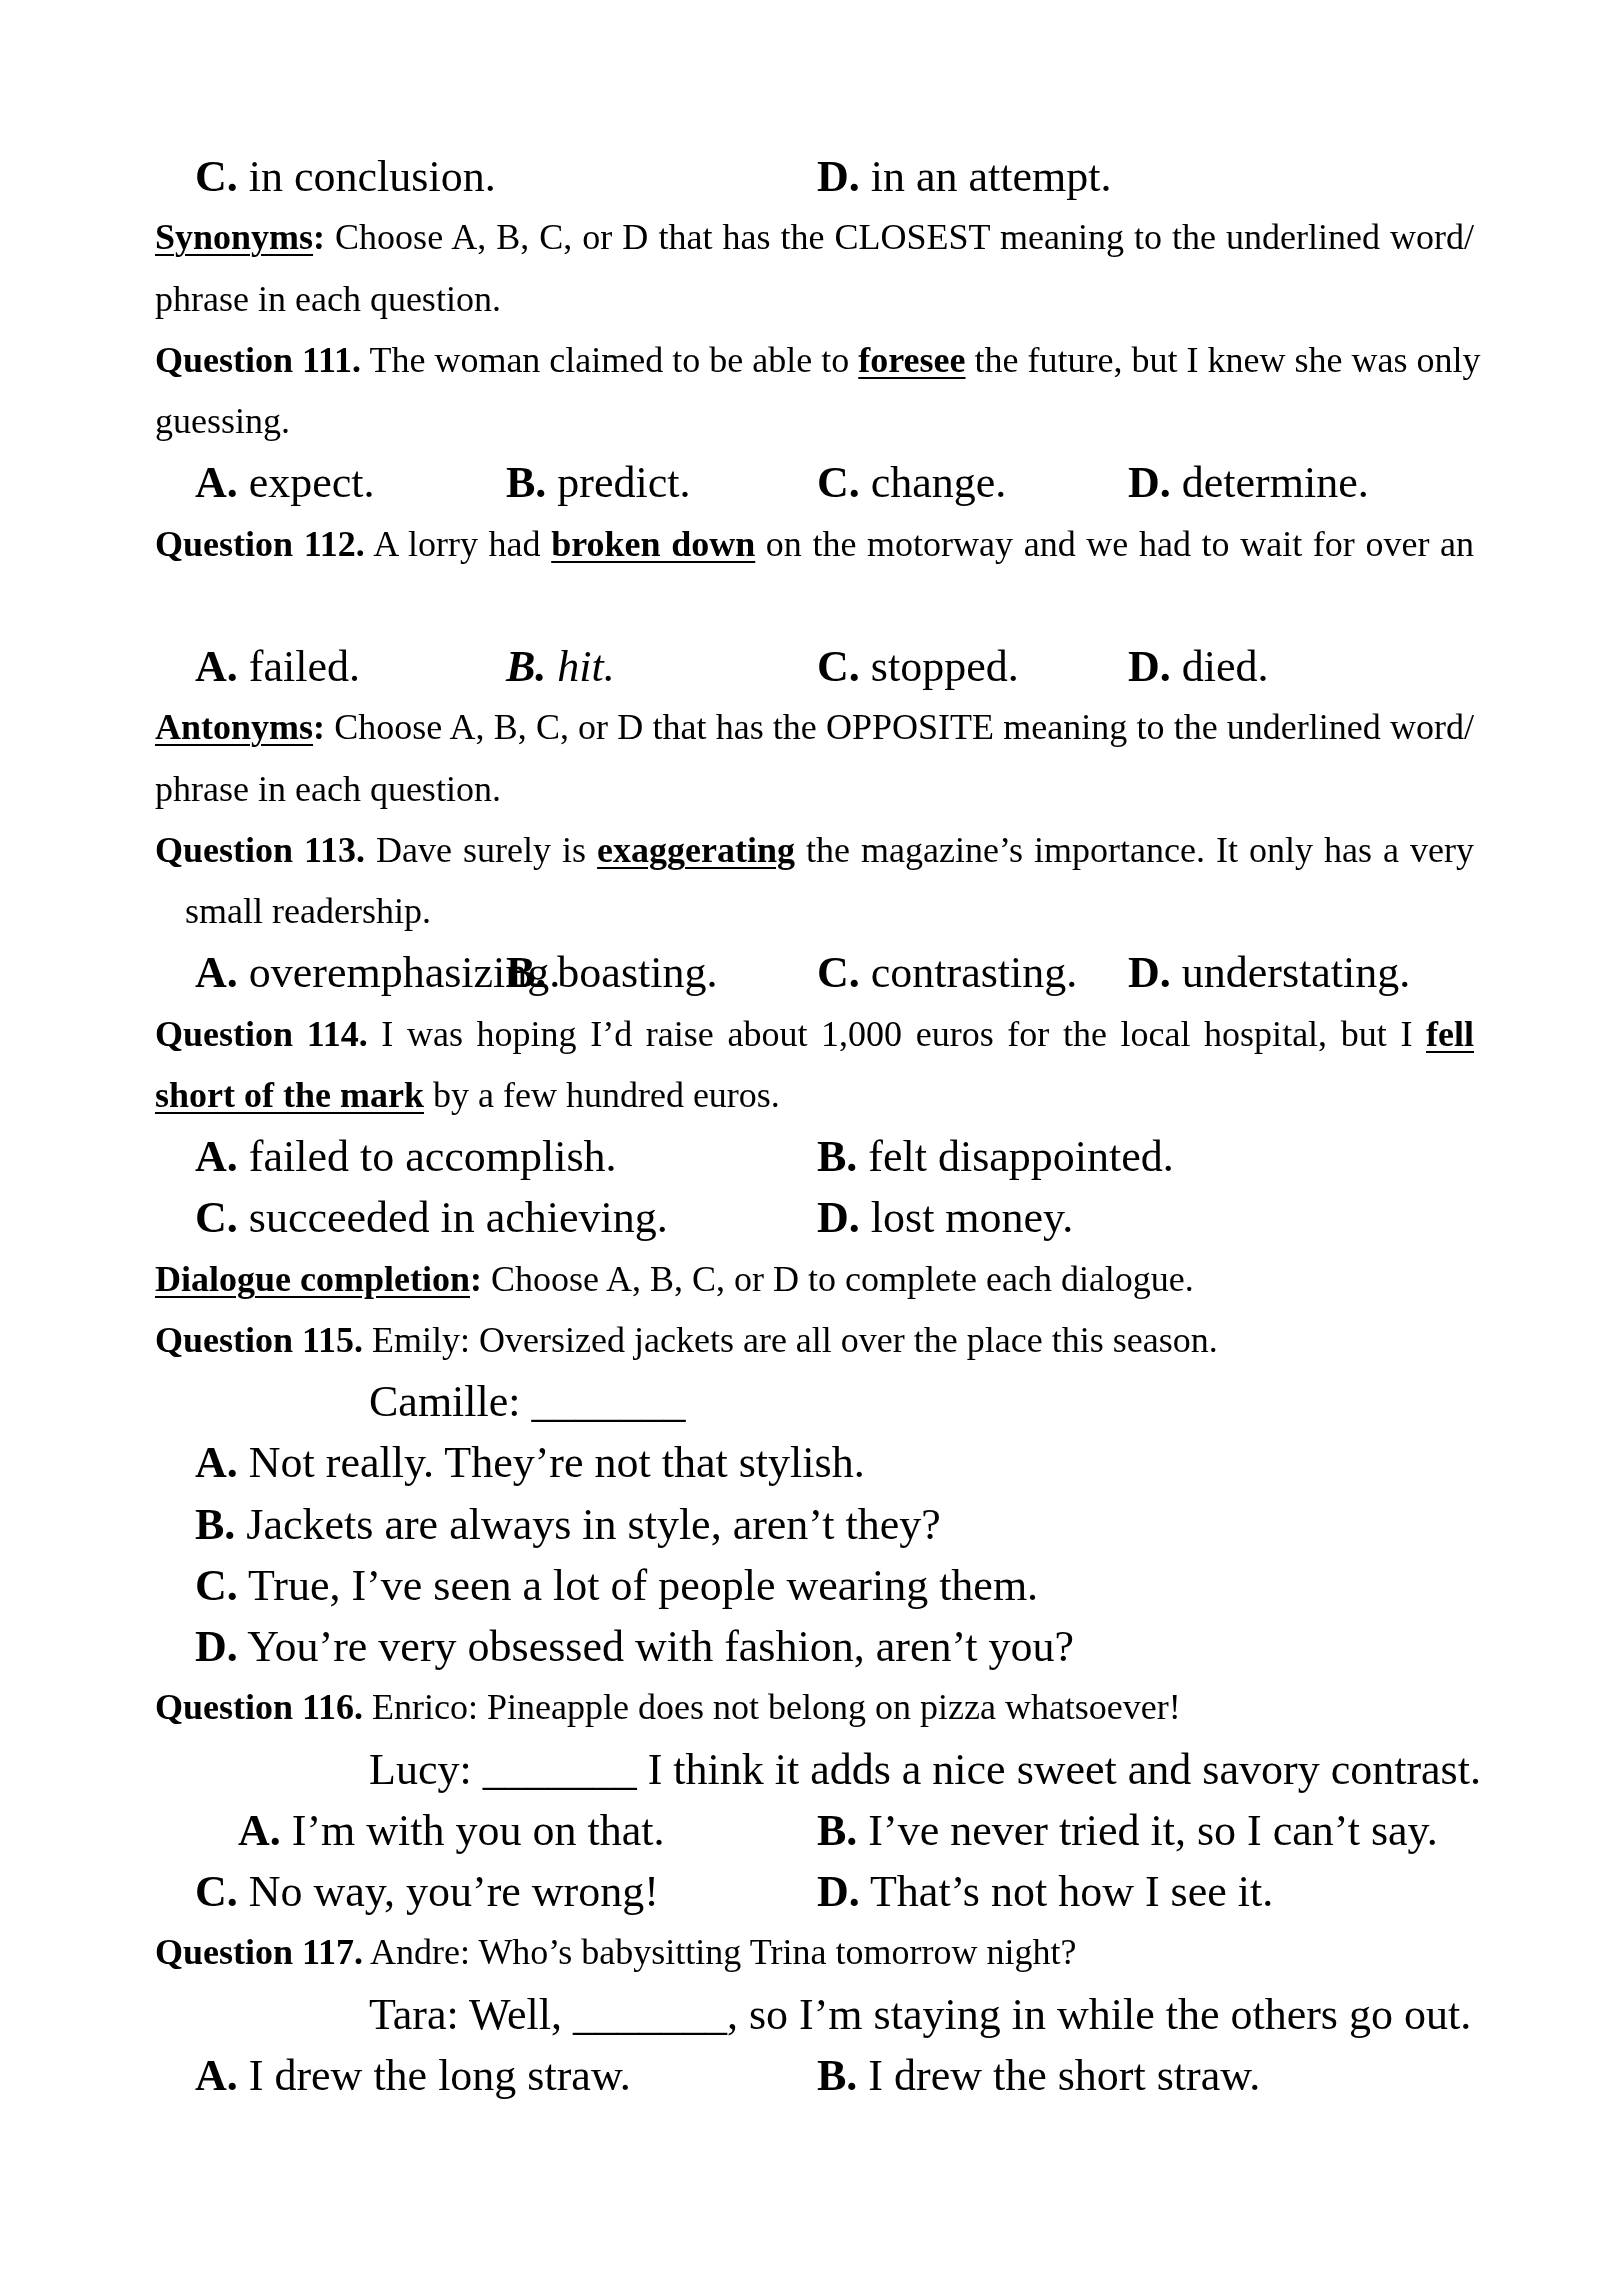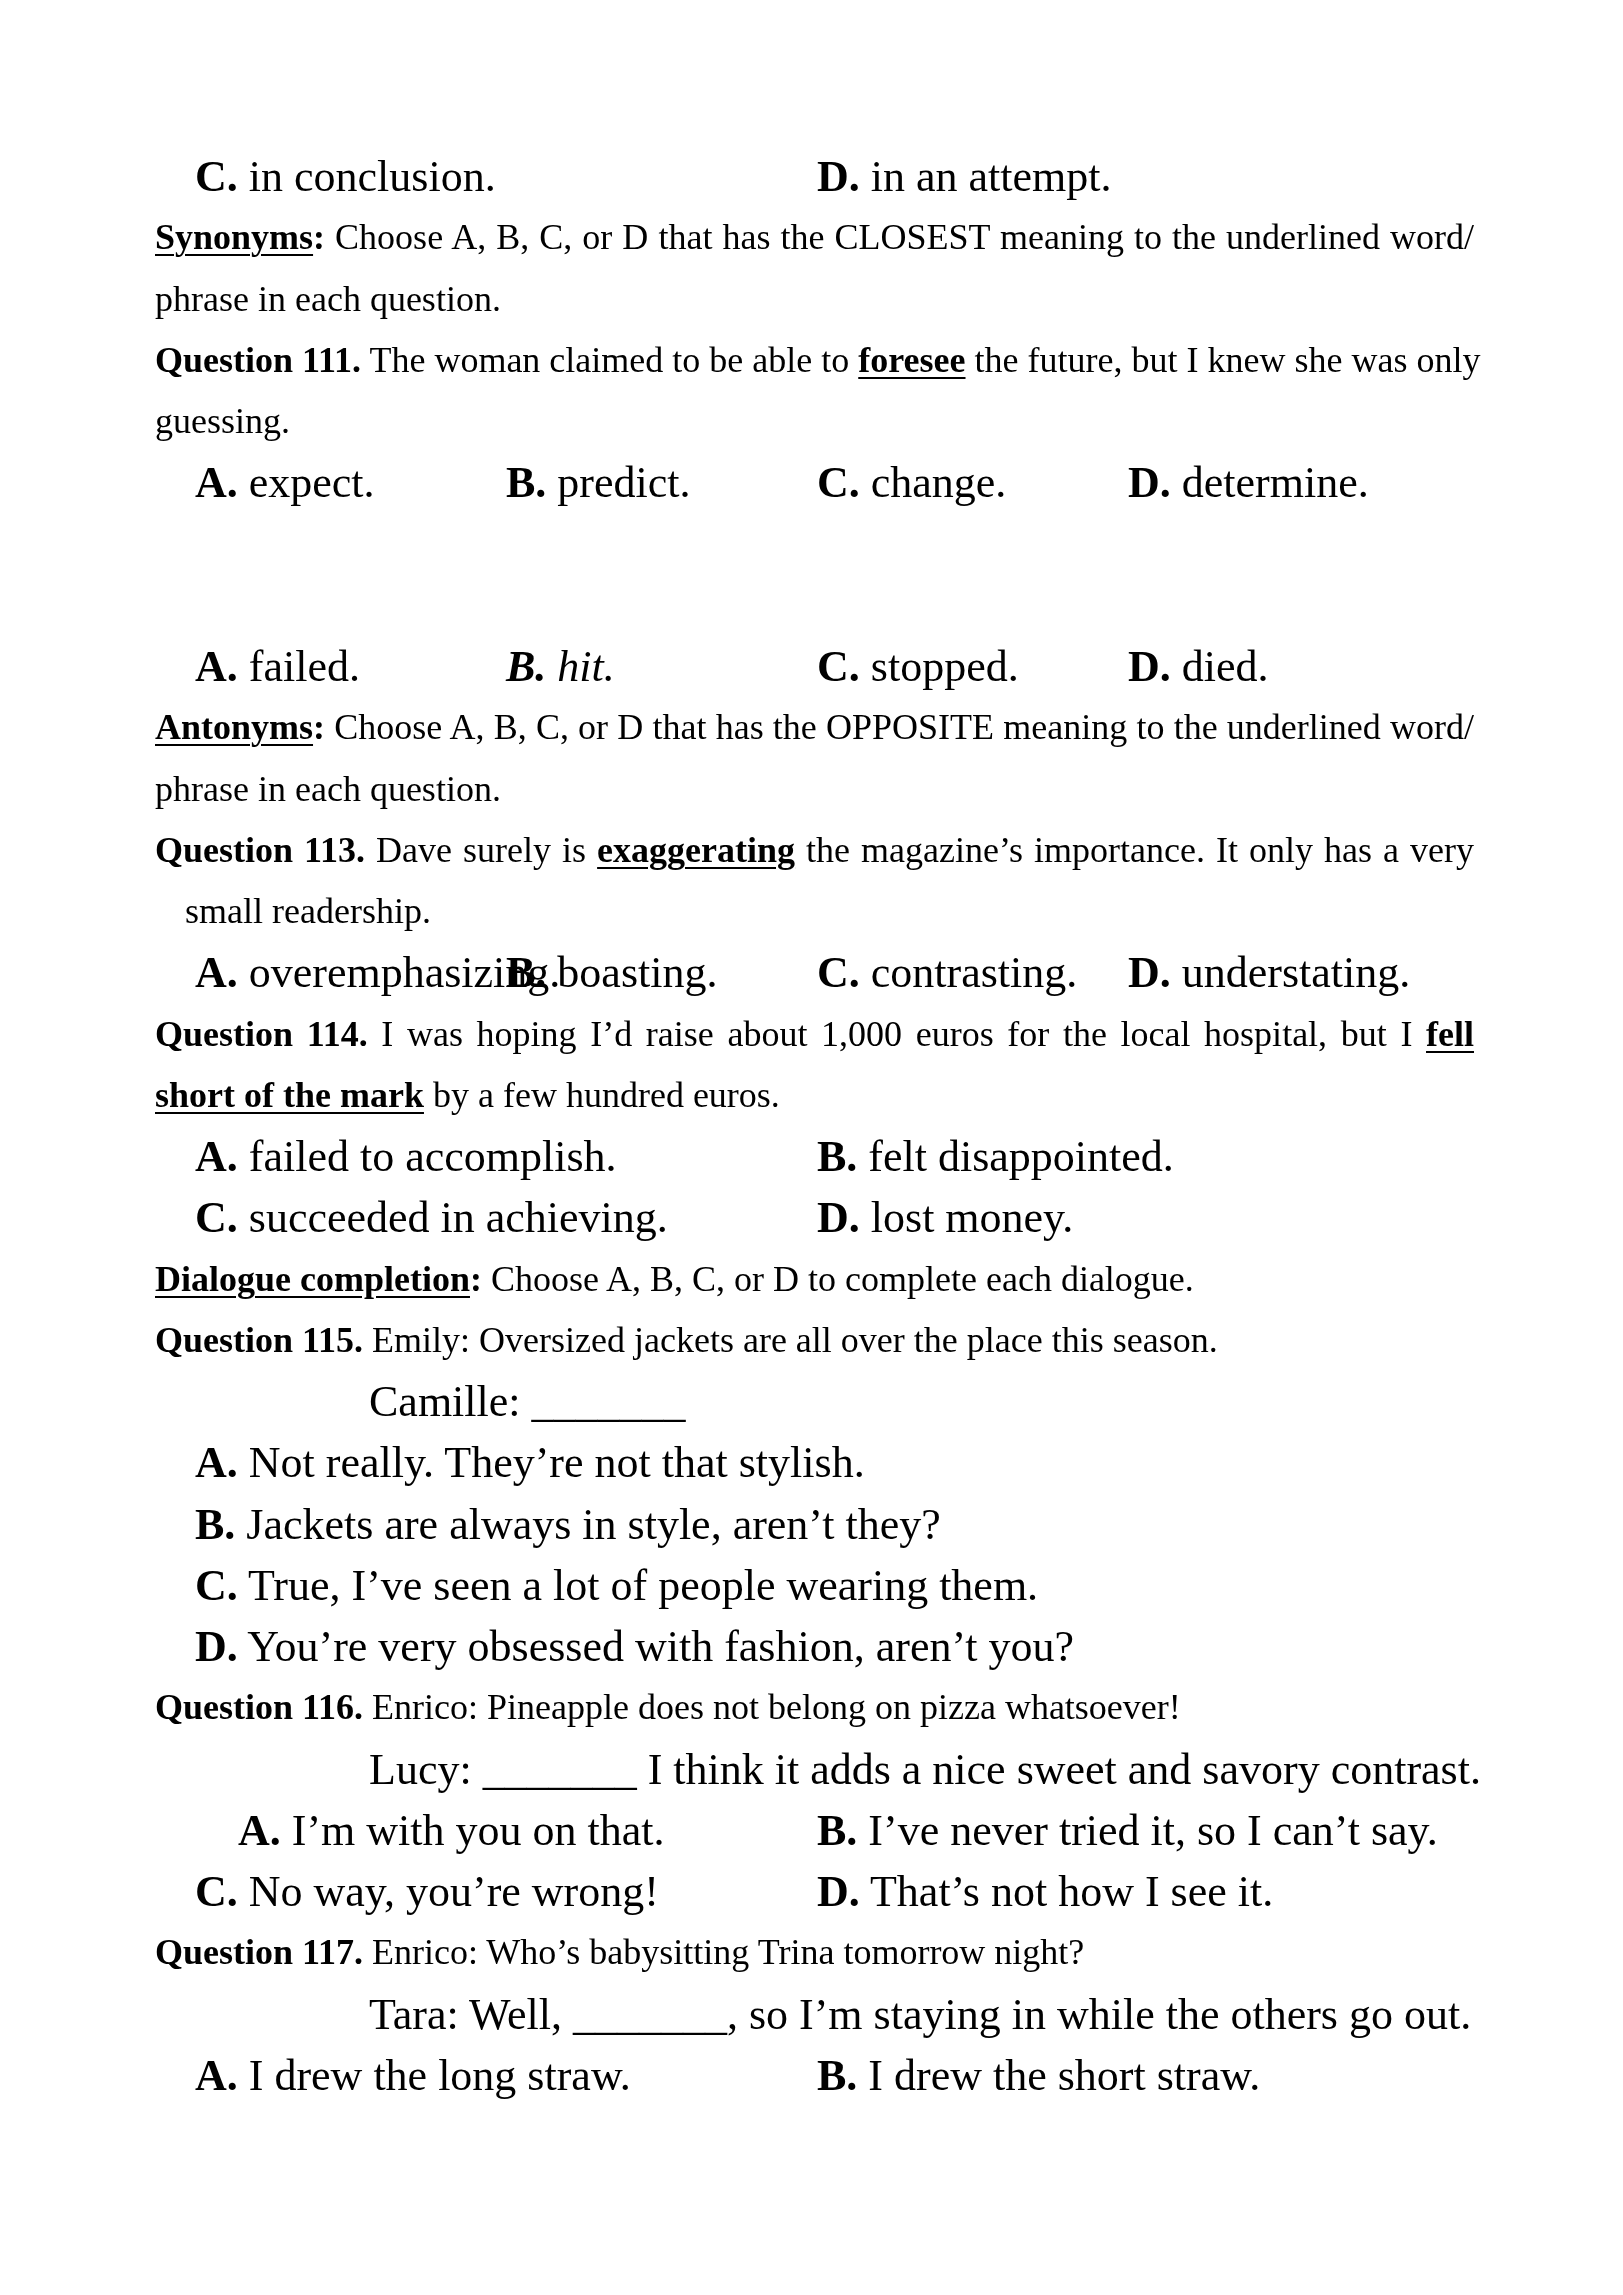--- a/index.html
+++ b/index.html
@@ -69,20 +69,23 @@
     <span class="b">Question 111.</span><span> The woman claimed to be able to </span><span class="b u">foresee</span><span> the future, but I knew she was only</span>
   </div>
   <div class="line" style="top:391px;">
     <span>guessing.</span>
   </div>
   <div class="opt" style="left:195px; top:452px;"><span class="b">A.</span><span> expect.</span></div>
   <div class="opt" style="left:506px; top:452px;"><span class="b">B.</span><span> predict.</span></div>
   <div class="opt" style="left:817px; top:452px;"><span class="b">C.</span><span> change.</span></div>
   <div class="opt" style="left:1128px; top:452px;"><span class="b">D.</span><span> determine.</span></div>
 
+  <div class="line justify" style="top:514px;">
+    <span class="b">Question 112.</span><span> A lorry had </span><span class="b u">broken down</span><span> on the motorway and we had to wait for over an</span>
+  </div>
   <div class="opt" style="left:195px; top:636px;"><span class="b">A.</span><span> failed.</span></div>
   <div class="opt" style="left:506px; top:636px;font-style:italic;"><span class="b">B.</span><span> hit.</span></div>
   <div class="opt" style="left:817px; top:636px;"><span class="b">C.</span><span> stopped.</span></div>
   <div class="opt" style="left:1128px; top:636px;"><span class="b">D.</span><span> died.</span></div>
 
   <div class="line justify" style="top:697px;">
     <span class="b u">Antonyms</span><span class="b">:</span><span> Choose A, B, C, or D that has the OPPOSITE meaning to the underlined word/</span>
   </div>
   <div class="line" style="top:759px;">
     <span>phrase in each question.</span>
@@ -130,21 +133,21 @@
   </div>
   <div class="opt indent-dialog" style="top:1739px;">
     <span>Lucy: _______ I think it adds a nice sweet and savory contrast.</span>
   </div>
   <div class="opt" style="left:195px; top:1800px;margin-left:43px;"><span class="b">A.</span><span> I’m with you on that.</span></div>
   <div class="opt" style="left:817px; top:1800px;"><span class="b">B.</span><span> I’ve never tried it, so I can’t say.</span></div>
   <div class="opt" style="left:195px; top:1861px;"><span class="b">C.</span><span> No way, you’re wrong!</span></div>
   <div class="opt" style="left:817px; top:1861px;"><span class="b">D.</span><span> That’s not how I see it.</span></div>
 
   <div class="line" style="top:1922px;">
-    <span class="b">Question 117.</span><span> Enrico: Who’s babysitting Trina tomorrow night?</span>
+    <span class="b">Question 117.</span><span> Andre: Who’s babysitting Trina tomorrow night?</span>
   </div>
   <div class="opt indent-dialog" style="top:1984px;">
     <span>Tara: Well, _______, so I’m staying in while the others go out.</span>
   </div>
   <div class="opt" style="left:195px; top:2045px;"><span class="b">A.</span><span> I drew the long straw.</span></div>
   <div class="opt" style="left:817px; top:2045px;"><span class="b">B.</span><span> I drew the short straw.</span></div>
 
 </div>
 
 

